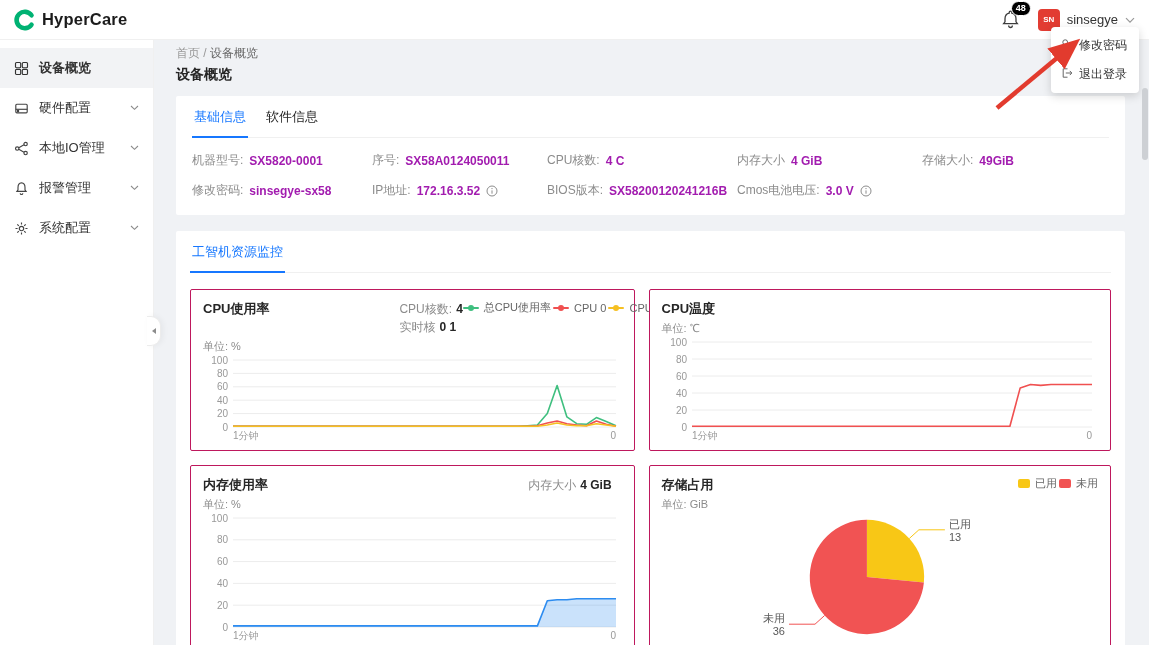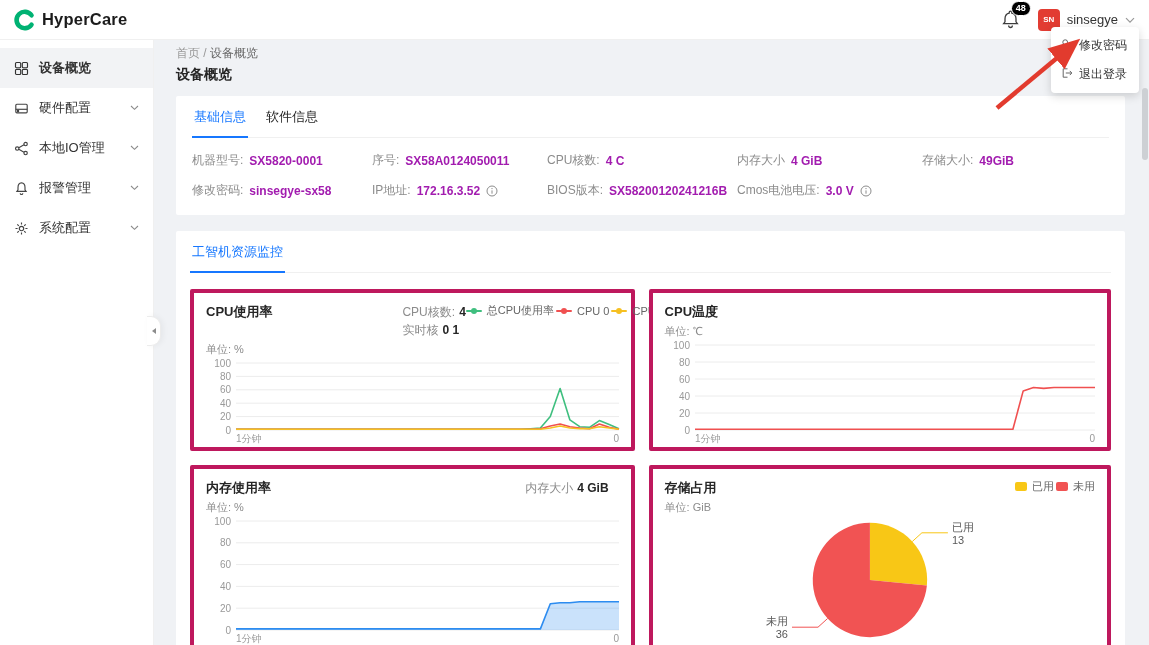--- a/index.html
+++ b/index.html
@@ -90,21 +90,21 @@
   .ifield { display:flex; align-items:center; gap:6px; white-space:nowrap; }
   .ilabel { color:#8c8c8c; }
   .ivalue { color:#a21caf; font-weight:600; }
   .info-ic { display:flex; cursor:pointer; }
 
   .grid2 {
     display:grid; grid-template-columns:1fr 1.04fr; grid-template-rows:162px 186px;
     gap:14px; margin-top:16px;
   }
   .panel {
-    border:4px solid #be185d; border-radius:2px; padding:10px 12px 8px;
+    border:1px solid #be185d; border-radius:2px; padding:10px 12px 8px;
     display:flex; flex-direction:column; min-width:0; background:#fff;
   }
   .panel-head { display:flex; align-items:flex-start; }
   .panel-title { font-size:13px; font-weight:600; color:#262626; white-space:nowrap; }
   .panel-meta { margin-left:130px; font-size:12px; color:#8c8c8c; line-height:1.5; white-space:nowrap; }
   .panel-meta.right { margin-left:auto; margin-right:10px; }
   .panel-meta b { color:#262626; font-weight:600; margin-left:4px; }
   .legend-v { margin-left:auto; display:flex; flex-direction:row; gap:2px; font-size:11px; color:#666; }
   .legend-item { display:flex; align-items:center; gap:5px; cursor:pointer; white-space:nowrap; }
   .lmark { width:16px; height:2px; border-radius:1px; position:relative; display:inline-block; }

